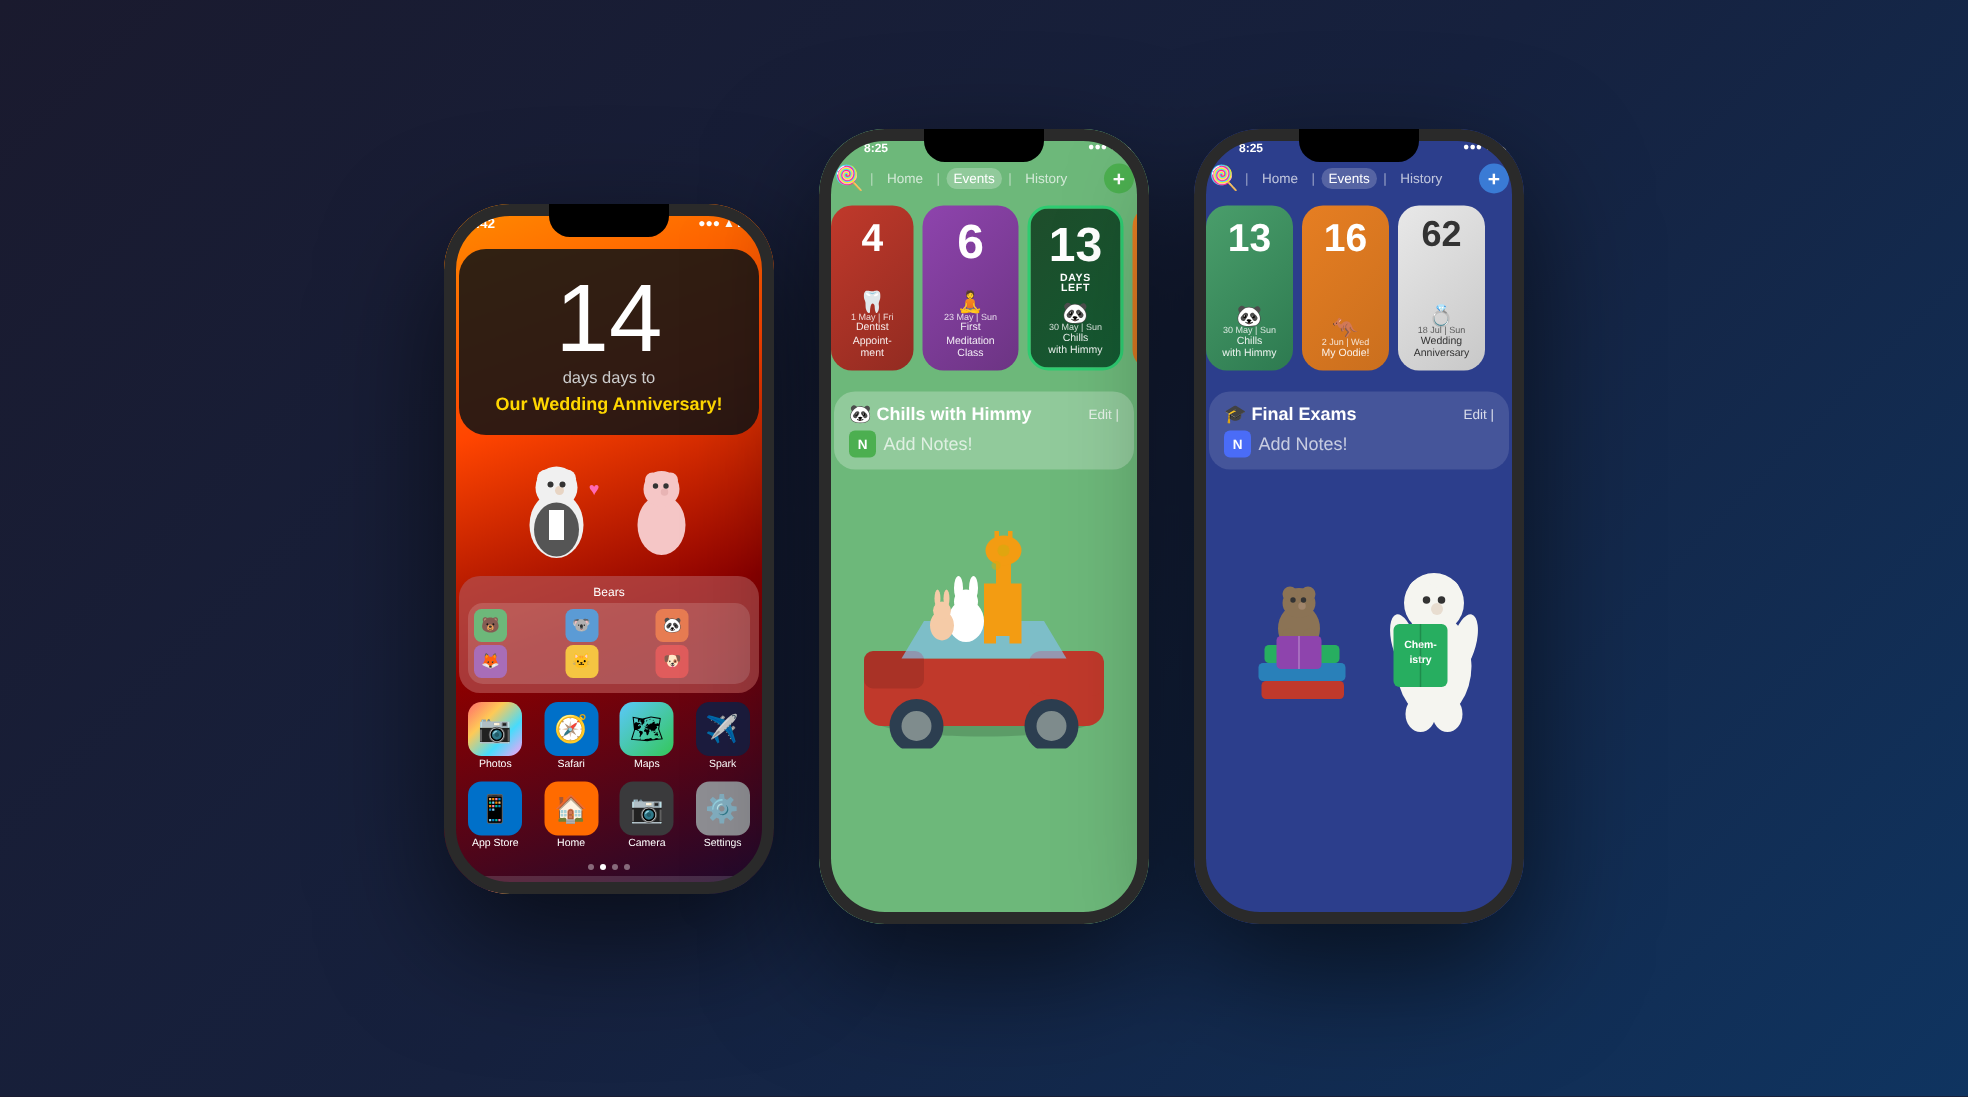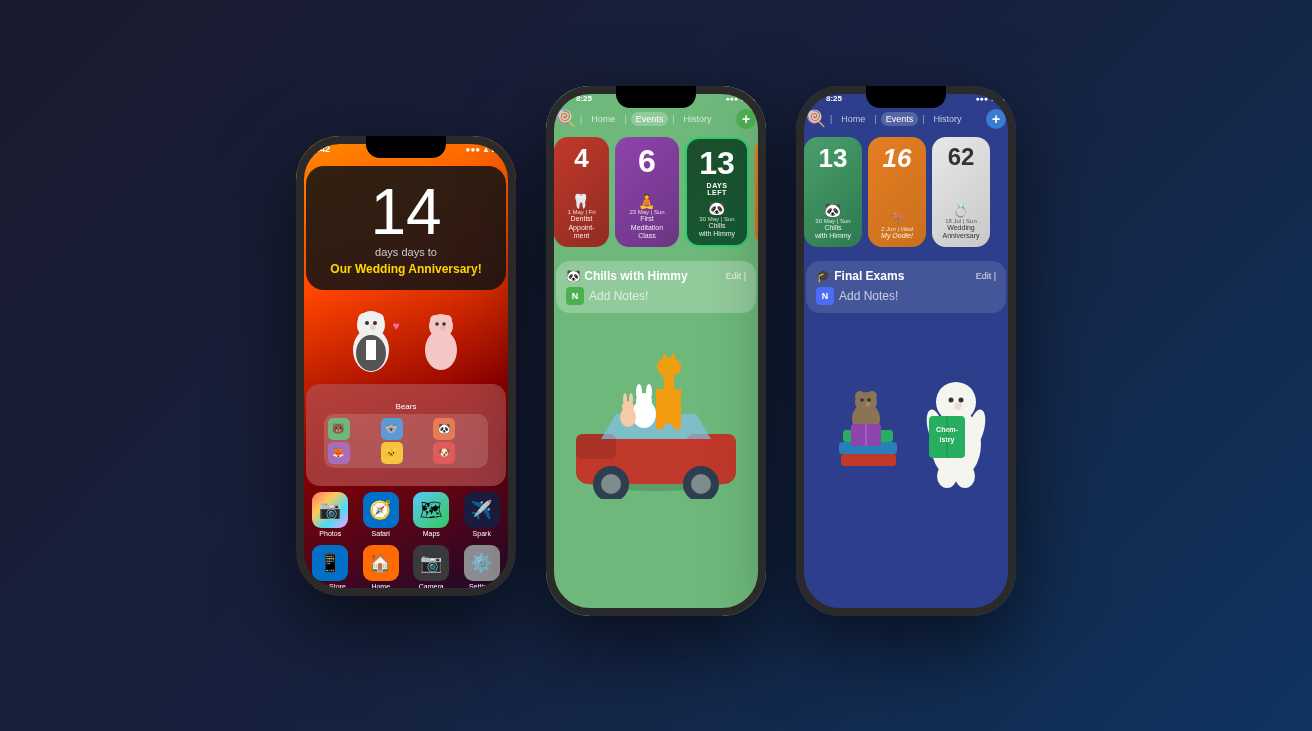--- a/index.html
+++ b/index.html
@@ -81,21 +81,21 @@
     }
 
     
     .phone-1-screen {
       background: linear-gradient(160deg, #ff8c00 0%, #ff4500 30%, #8b0000 60%, #1a0a30 100%);
     }
 
     .phone1-status {
       display: flex;
       justify-content: space-between;
-      align-items: flex-end;
+      align-items: flex-start;
       padding: 8px 16px 0;
       color: white;
       font-size: 9px;
       font-weight: 600;
     }
 
     .phone1-widget {
       margin: 12px 10px 0;
       background: rgba(20,20,20,0.88);
       border-radius: 18px;
@@ -135,21 +135,21 @@
     .bear-illustration-1 {
       width: 140px;
       height: 80px;
     }
 
     
     .bears-folder {
       margin: 4px 10px 0;
       background: rgba(180,80,80,0.7);
       border-radius: 14px;
-      padding: 18px;
+      padding: 6px;
       text-align: center;
     }
     .bears-folder-title {
       font-size: 8px;
       color: white;
       margin-bottom: 3px;
     }
     .bears-folder-icons {
       display: grid;
       grid-template-columns: repeat(3, 1fr);
@@ -315,21 +315,21 @@
       text-align: center;
       line-height: 1.2;
     }
     .event-card-emoji {
       font-size: 14px;
     }
 
     .card-red { background: linear-gradient(135deg, #c0392b, #922b21); }
     .card-purple { background: linear-gradient(135deg, #8e44ad, #6c3483); }
     .card-dark-green { background: linear-gradient(135deg, #1e4d2b, #145a32); border: 2px solid #2ecc71; }
-    .card-orange { background: linear-gradient(135deg, #e67e22, #ca6f1e); font-style: italic; }
+    .card-orange { background: linear-gradient(135deg, #e67e22, #ca6f1e); }
 
     
     .detail-card {
       margin: 6px 10px;
       background: rgba(255,255,255,0.25);
       border-radius: 14px;
       padding: 8px 10px;
     }
     .detail-card-header {
       display: flex;

